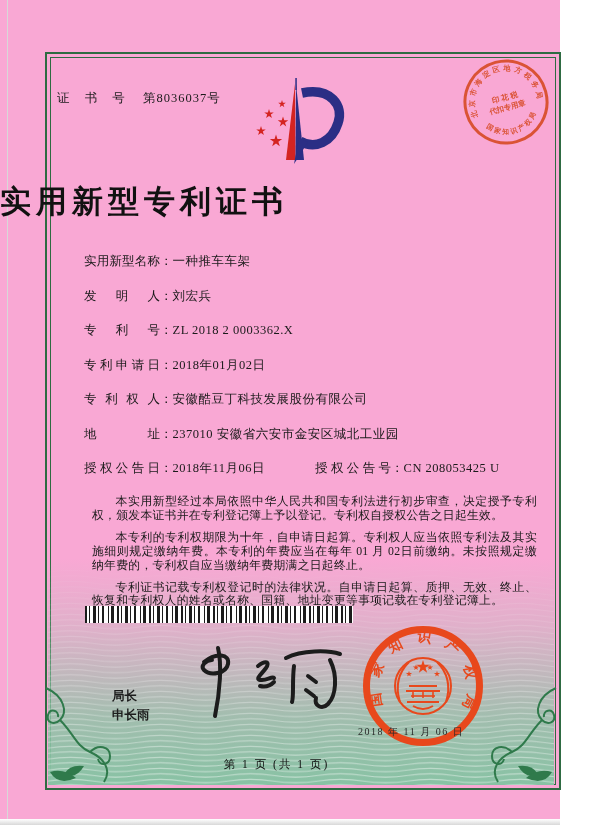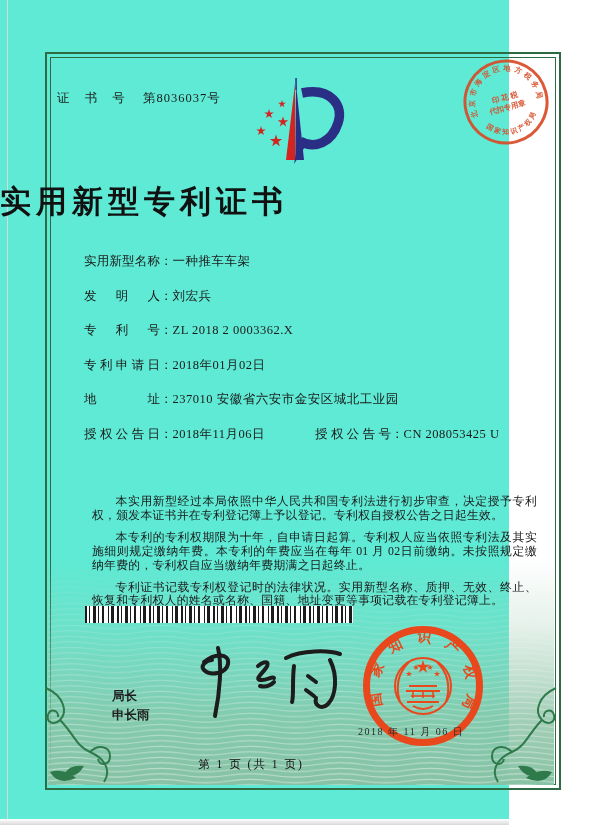--- a/index.html
+++ b/index.html
@@ -1,18 +1,18 @@
 <!DOCTYPE html>
 <html><head>
 <meta charset="utf-8">
 <style>
   html,body{margin:0;padding:0;}
   body{width:600px;height:825px;background:#ffffff;overflow:hidden;
        font-family:"Liberation Serif", serif;color:#1a1a1a;}
-  .page{position:relative;width:509px;height:825px;background:#5eead4;}
+  .page{position:relative;width:560px;height:825px;background:#f9a8d4;}
   .page::before{content:"";position:absolute;left:7px;top:0;bottom:0;width:1px;background:#d8d8d8;}
   .page::after{content:"";position:absolute;left:0;right:0;bottom:0;height:6px;
        background:linear-gradient(#ffffff,#d8d8d8);}
 
   
   .frame{position:absolute;left:45px;top:52px;width:512px;height:734px;
          border:2.5px solid #2e6b42;}
   .frame-inner{position:absolute;inset:3px;border:1px solid #2e6b42;}
 
   
@@ -153,31 +153,34 @@
     <div class="frow">
       <span class="flabel">发明人</span><span class="fcolon">：</span><span class="fvalue">刘宏兵</span>
     </div>
     <div class="frow">
       <span class="flabel">专利号</span><span class="fcolon">：</span><span class="fvalue">ZL 2018 2 0003362.X</span>
     </div>
     <div class="frow">
       <span class="flabel">专利申请日</span><span class="fcolon">：</span><span class="fvalue">2018年01月02日</span>
     </div>
     <div class="frow">
+      <span class="flabel">专利权人</span><span class="fcolon">：</span><span class="fvalue">安徽酷豆丁科技发展股份有限公司</span>
+    </div>
+    <div class="frow">
       <span class="flabel">地址</span><span class="fcolon">：</span><span class="fvalue">237010 安徽省六安市金安区城北工业园</span>
     </div>
     <div class="frow">
       <span class="flabel">授权公告日</span><span class="fcolon">：</span><span class="fvalue">2018年11月06日</span><span class="flabel second-pair">授权公告号</span><span class="fcolon">：</span><span class="fvalue">CN 208053425 U</span>
     </div>
   </div>
 
   <div class="paras">
     <p>本实用新型经过本局依照中华人民共和国专利法进行初步审查，决定授予专利权，颁发本证书并在专利登记簿上予以登记。专利权自授权公告之日起生效。</p>
     <p>本专利的专利权期限为十年，自申请日起算。专利权人应当依照专利法及其实施细则规定缴纳年费。本专利的年费应当在每年 01 月 02日前缴纳。未按照规定缴纳年费的，专利权自应当缴纳年费期满之日起终止。</p>
-    <p>专利证书记载专利权登记时的法律状况。实用新型名称、质押、无效、终止、恢复和专利权人的姓名或名称、国籍、地址变更等事项记载在专利登记簿上。</p>
+    <p>专利证书记载专利权登记时的法律状况。自申请日起算、质押、无效、终止、恢复和专利权人的姓名或名称、国籍、地址变更等事项记载在专利登记簿上。</p>
   </div>
 
   <div class="barcode"></div>
 
   <div class="signer">
     <div>局长</div>
     <div>申长雨</div>
   </div>
 
   <svg class="signature" viewBox="0 0 170 84">

